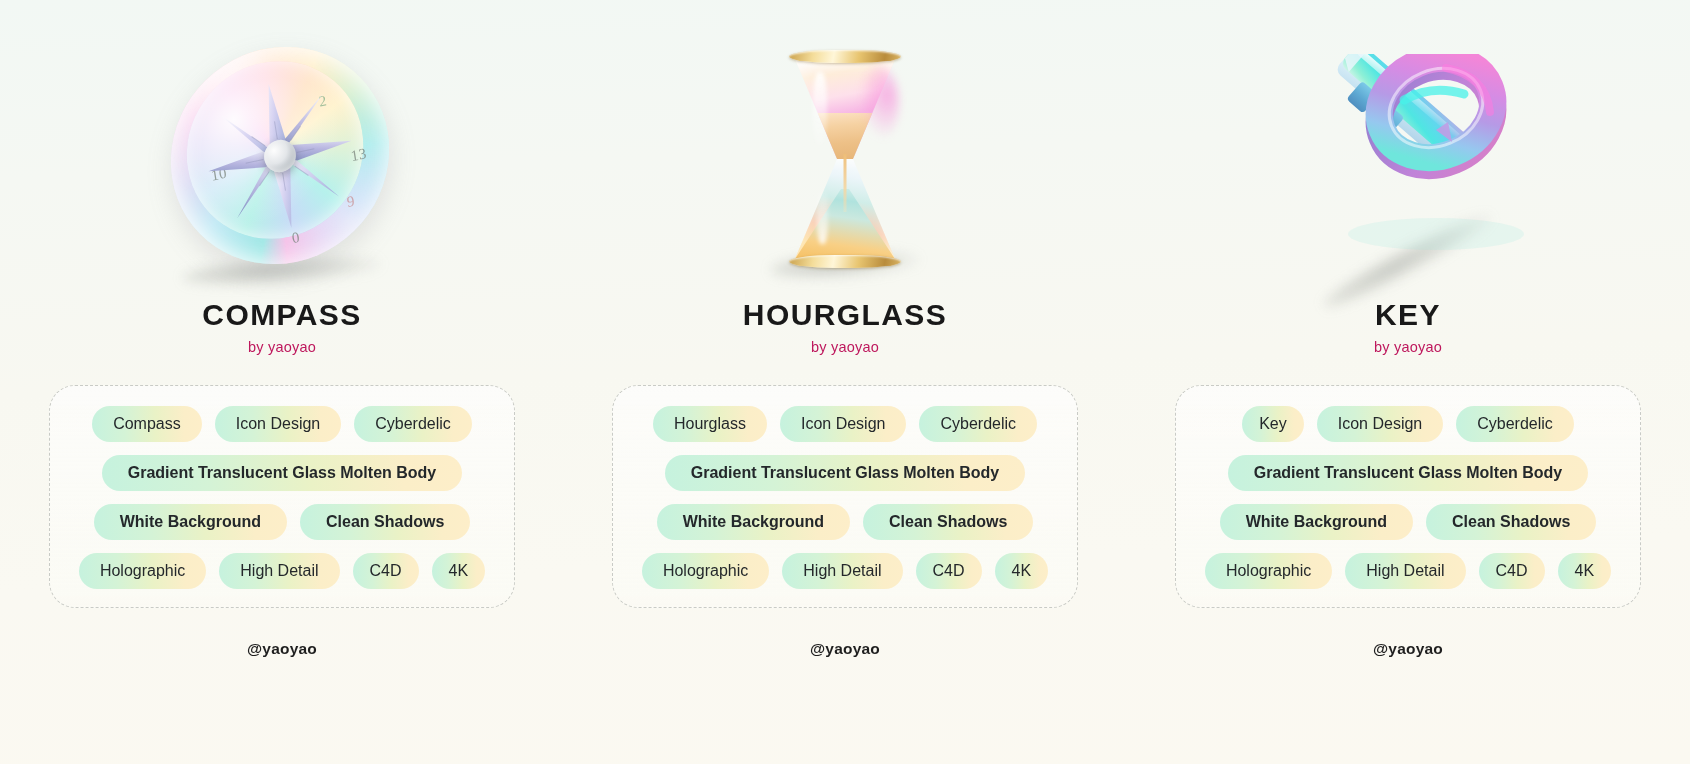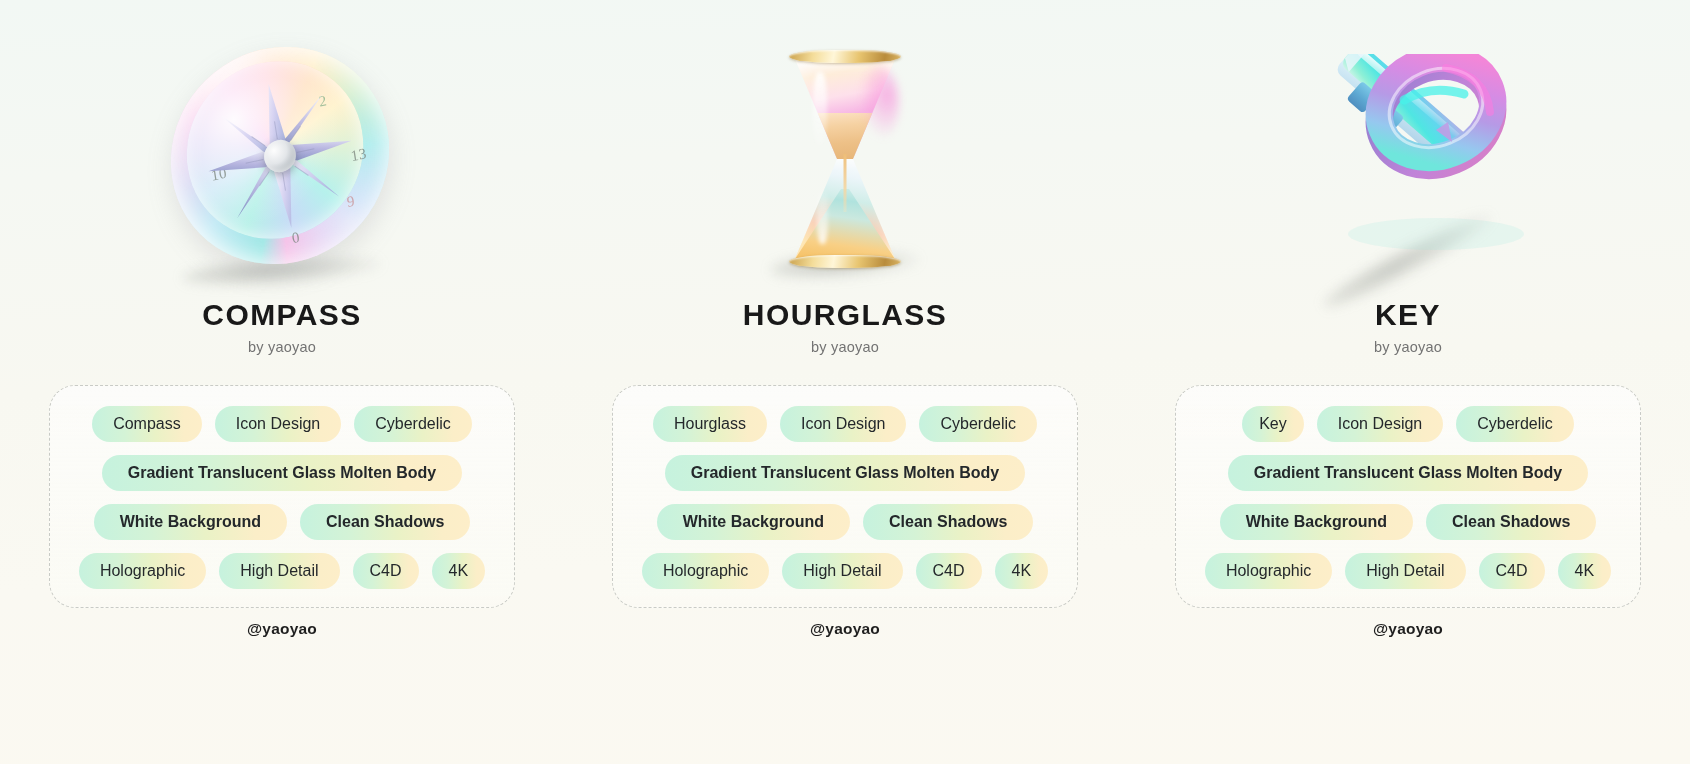--- a/index.html
+++ b/index.html
@@ -291,21 +291,21 @@
     font-size: 30px;
     font-weight: bold;
     letter-spacing: 1.4px;
     color: #191919;
     text-align: center;
     line-height: 1;
   }
   .byline {
     margin-top: 9px;
     font-size: 14.5px;
-    color: #737373;
+    color: #be185d;
     text-align: center;
     letter-spacing: 0.2px;
   }
 
   
   .tag-panel {
     margin-top: 30px;
     width: 466px;
     border: 1.4px dashed #c9cbc6;
     border-radius: 26px;
@@ -335,21 +335,21 @@
         #d4f3d6 30%,
         #eaf2c6 58%,
         #fbeec8 84%,
         #fdeec9 100%);
   }
   .pill.wide { padding: 0 26px; font-weight: bold; }
   .pill.narrow { padding: 0 17px; }
 
   
   .handle {
-    margin-top: 12px;
+    margin-top: 32px;
     font-size: 15.5px;
     font-weight: bold;
     color: #1f1f1f;
     letter-spacing: 0.2px;
     text-align: right;
   }
 </style>
 </head>
 <body>
 

